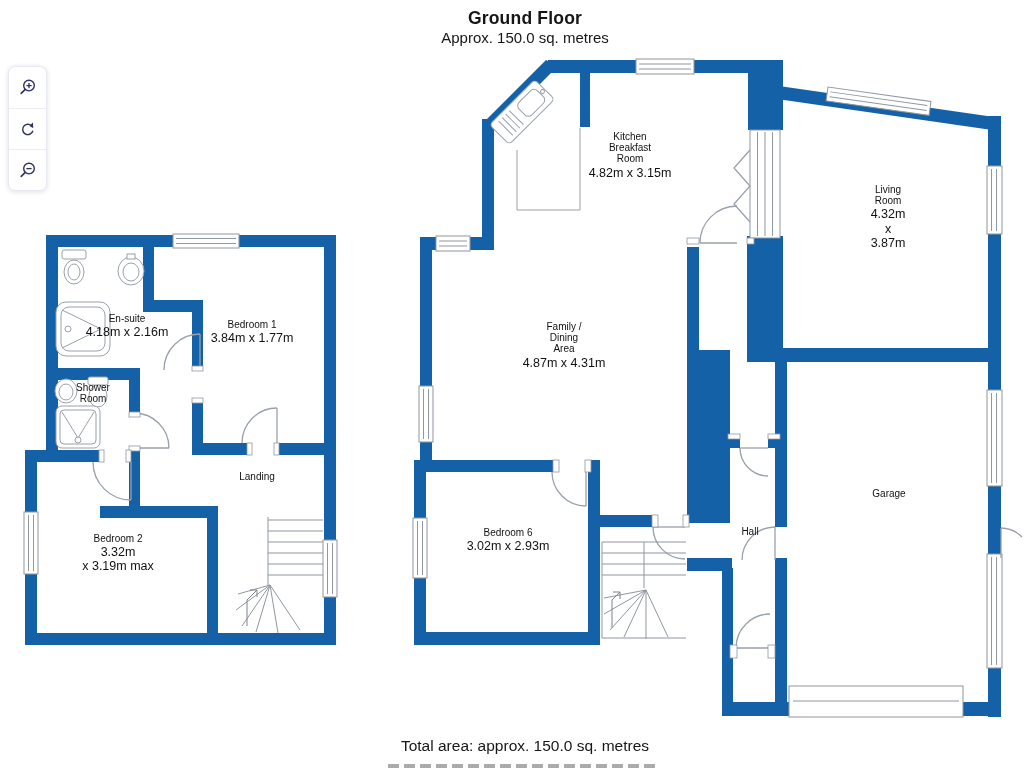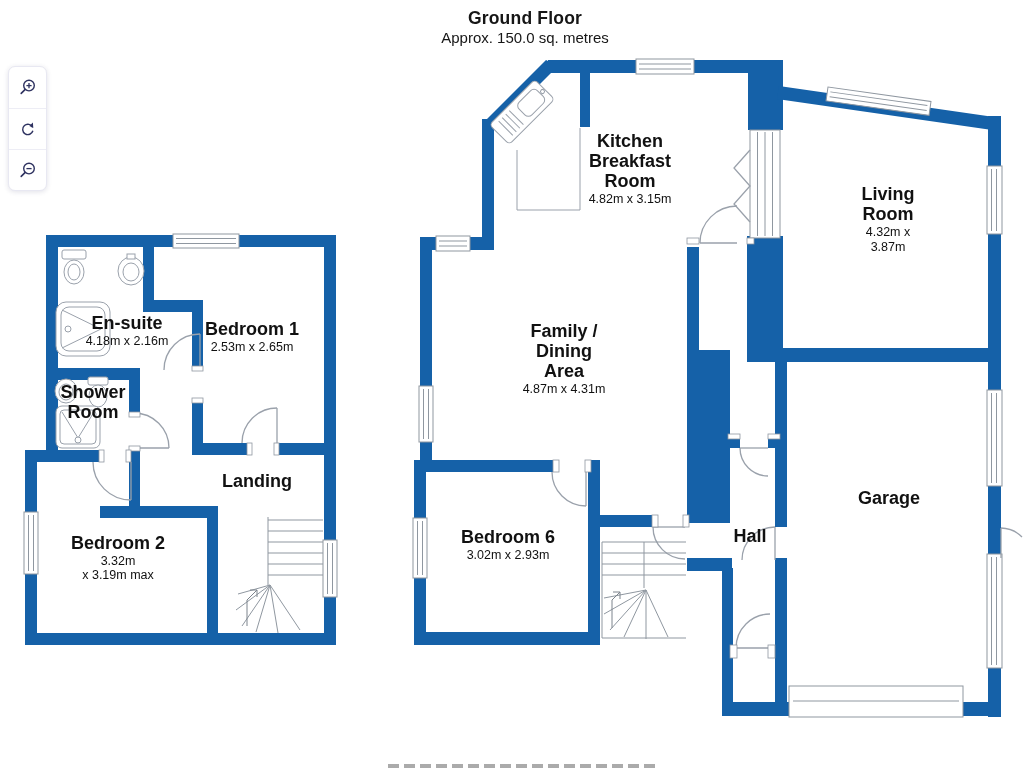--- a/index.html
+++ b/index.html
@@ -14,21 +14,21 @@
   .toolbar{position:absolute;left:8px;top:66px;width:37px;background:#fff;border:1px solid #e8e8f2;
     border-radius:7px;box-shadow:0 1px 5px rgba(40,40,90,.14);display:flex;flex-direction:column;}
   .toolbar button{appearance:none;background:none;border:none;width:100%;height:41px;cursor:pointer;
     display:flex;align-items:center;justify-content:center;padding:0;}
   .toolbar button + button{border-top:1px solid #ededf5;}
   .toolbar svg{display:block;}
   
   #plan{position:absolute;left:0;top:0;}
   
   .room-label{position:absolute;transform:translateX(-50%);text-align:center;color:#111;}
-  .room-name{font-weight:bold;font-size:18px;line-height:1.12;white-space:pre-line;}
+  .room-name{font-weight:normal;font-size:10px;line-height:1.12;white-space:pre-line;}
   .room-dims{font-size:12.5px;line-height:1.14;margin-top:1px;white-space:pre-line;}
   
   .total-area{position:absolute;left:525px;top:737px;transform:translateX(-50%);
     font-size:15.5px;white-space:nowrap;}
   .clipped-artifact{position:absolute;left:388px;top:764px;width:268px;height:4px;opacity:.45;
     background:repeating-linear-gradient(90deg,#444 0 11px,transparent 11px 16px);}
 </style>
 </head>
 <body>
 
@@ -338,21 +338,21 @@
 Dining
 Area</div>
     <div class="room-dims">4.87m x 4.31m</div>
   </div>
   <div class="room-label" style="left:127px;top:313px;">
     <div class="room-name">En-suite</div>
     <div class="room-dims">4.18m x 2.16m</div>
   </div>
   <div class="room-label" style="left:252px;top:319px;">
     <div class="room-name">Bedroom 1</div>
-    <div class="room-dims">2.53m x 2.65m</div>
+    <div class="room-dims">3.84m x 1.77m</div>
   </div>
   <div class="room-label" style="left:93px;top:382px;">
     <div class="room-name">Shower
 Room</div>
   </div>
   <div class="room-label" style="left:233px;top:471px;padding-left:48px;">
     <div class="room-name">Landing</div>
   </div>
   <div class="room-label" style="left:118px;top:533px;">
     <div class="room-name">Bedroom 2</div>
@@ -363,14 +363,15 @@
     <div class="room-name">Bedroom 6</div>
     <div class="room-dims">3.02m x 2.93m</div>
   </div>
   <div class="room-label" style="left:750px;top:526px;">
     <div class="room-name">Hall</div>
   </div>
   <div class="room-label" style="left:889px;top:488px;">
     <div class="room-name">Garage</div>
   </div>
 
+  <div class="total-area">Total area: approx. 150.0 sq. metres</div>
   <div class="clipped-artifact"></div>
 </div>
 
 </body></html>

